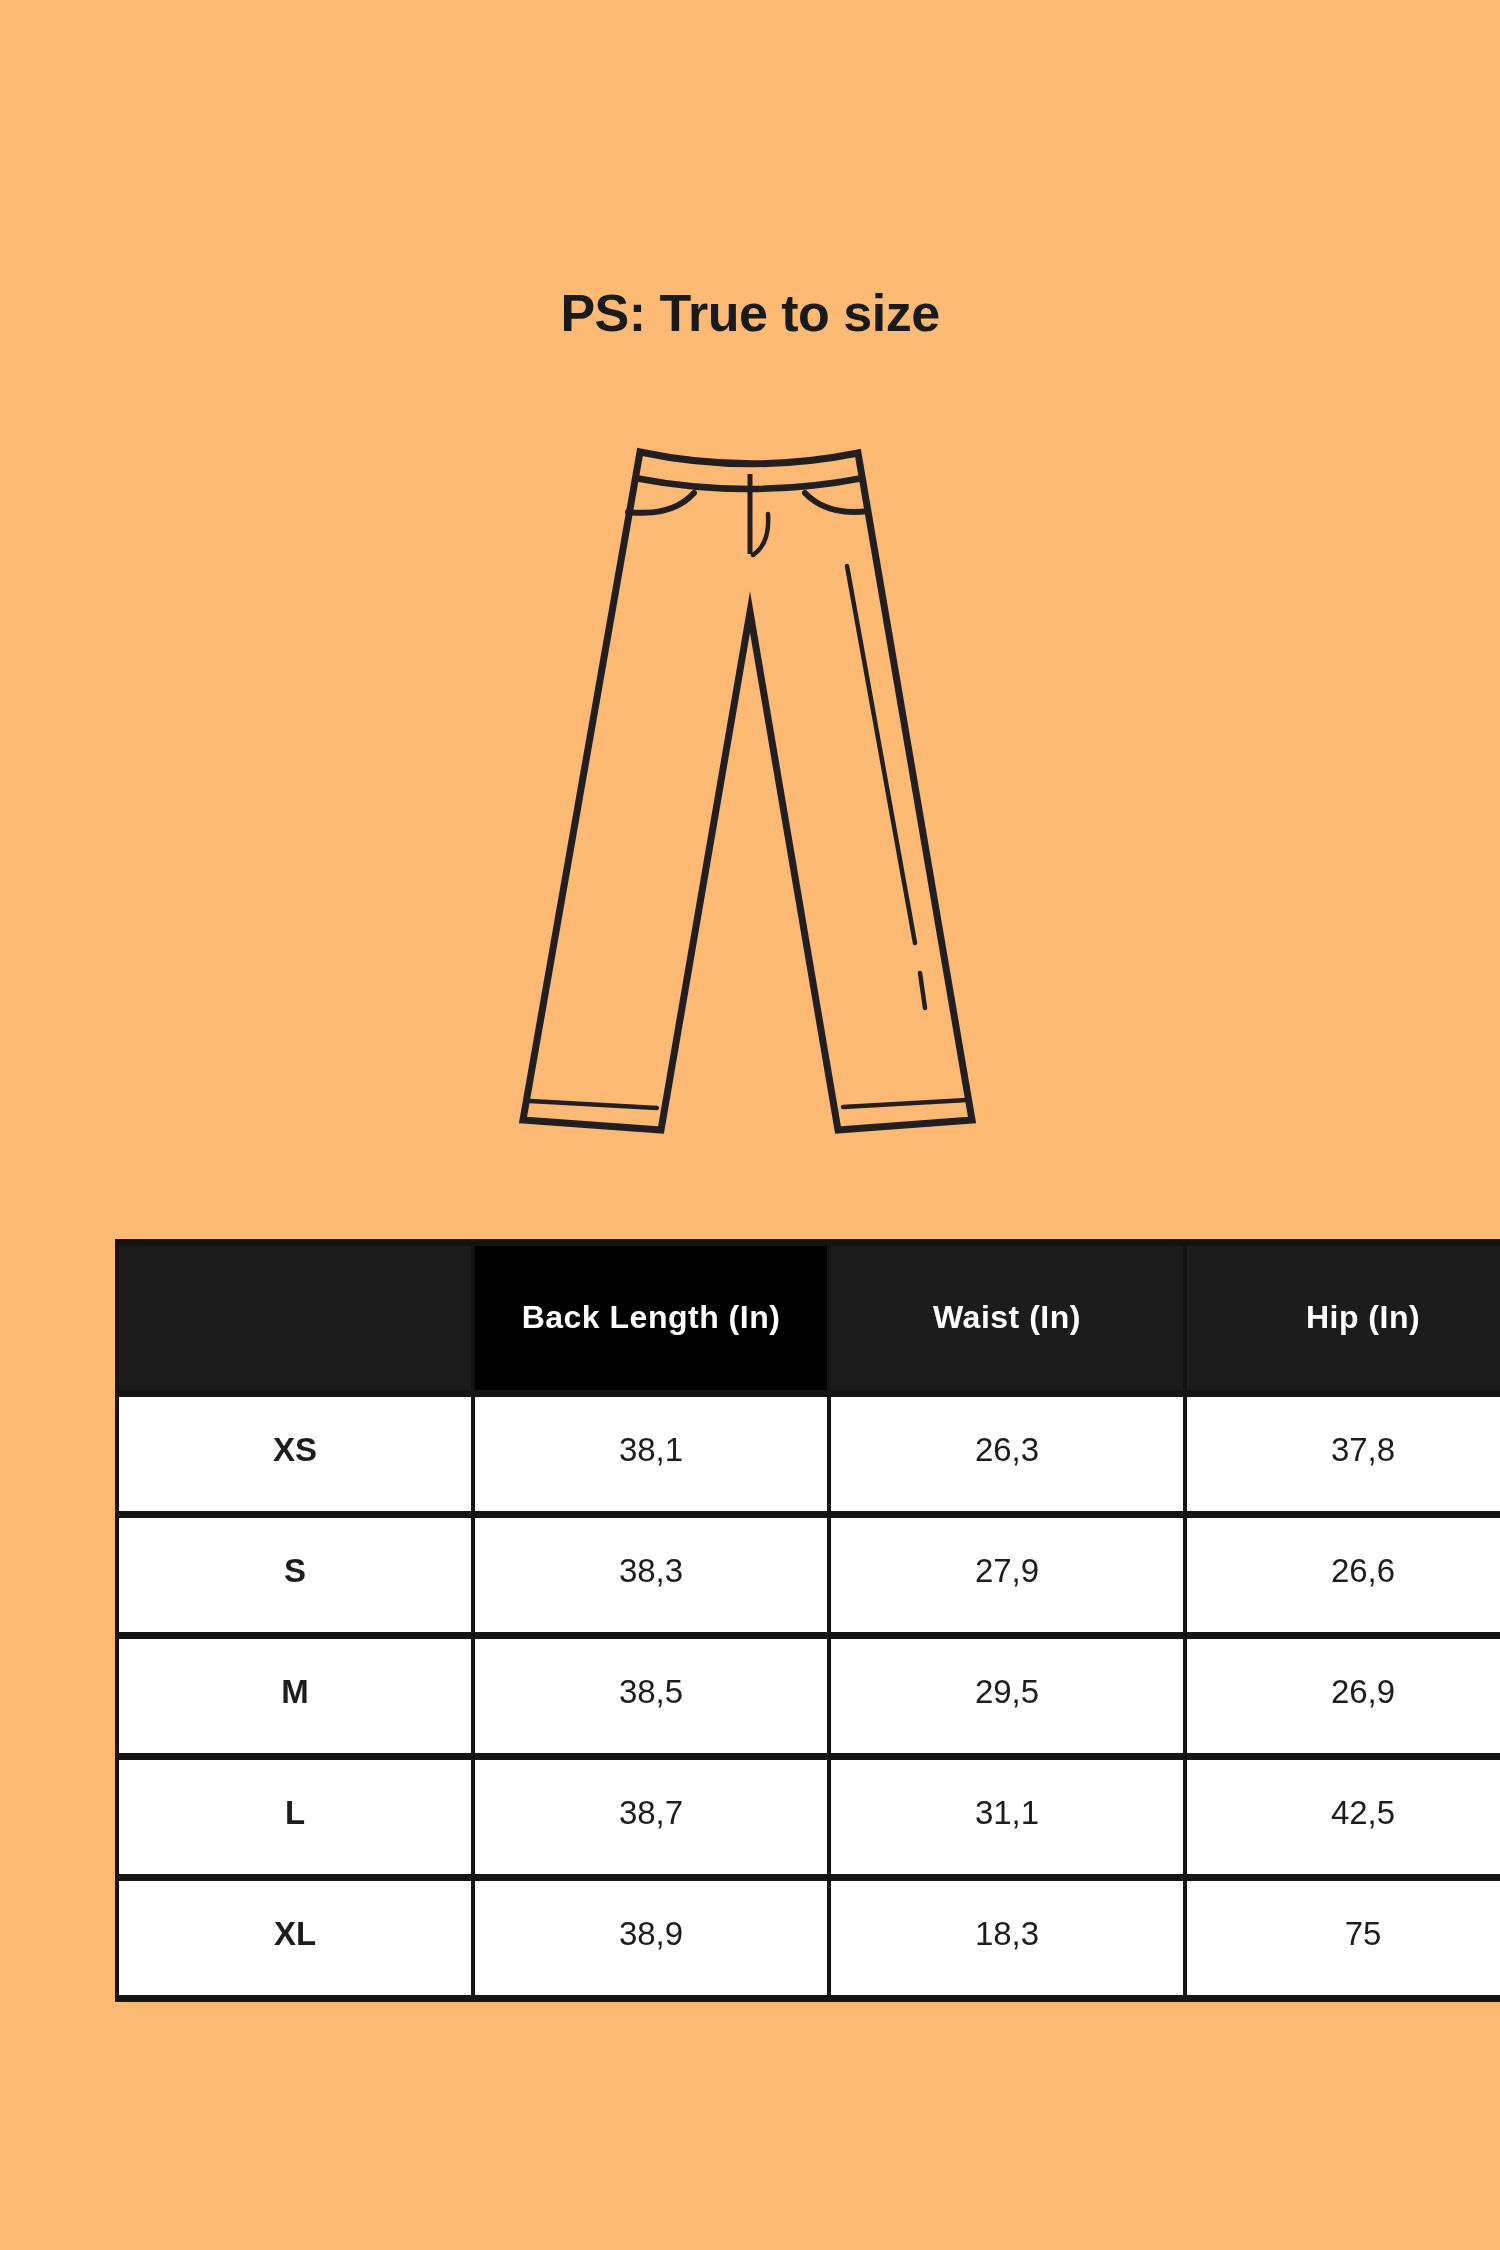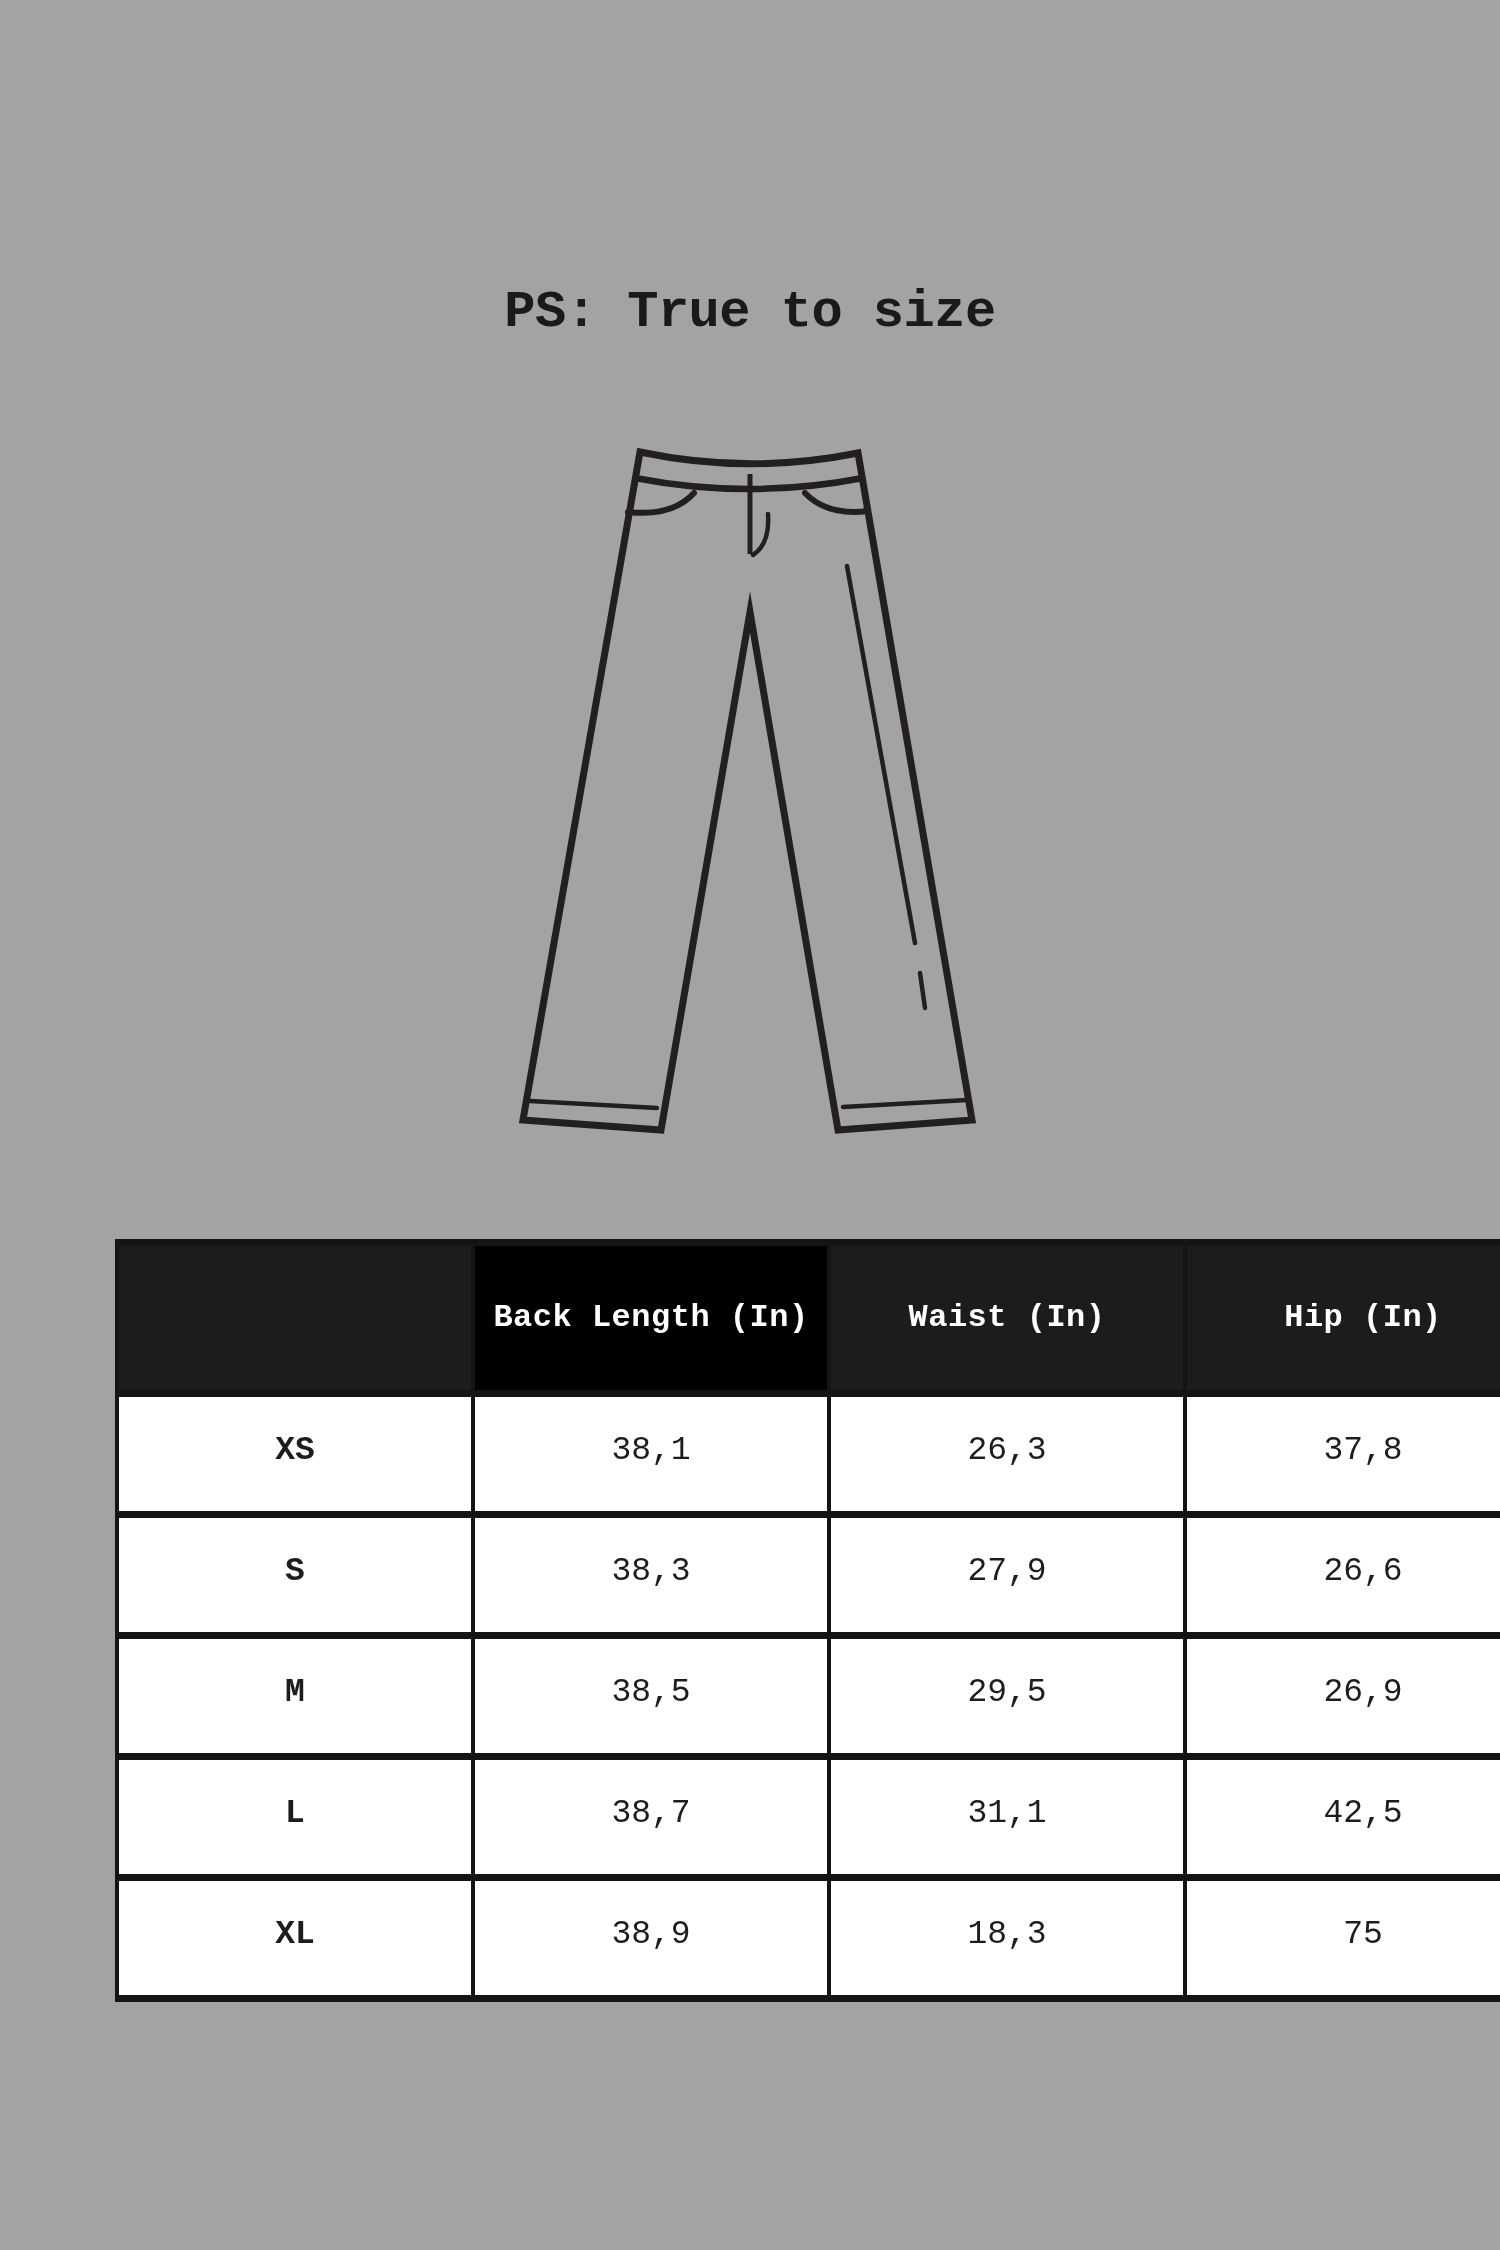--- a/index.html
+++ b/index.html
@@ -1,21 +1,21 @@
 <!DOCTYPE html>
 <html><head>
 <meta charset="utf-8">
 <style>
   html,body{margin:0;padding:0;background:#ffffff;}
   .page{
     position:relative;
     width:1500px;
     height:2250px;
-    background:#a3a3a3;
-    font-family:Liberation Mono, monospace;
+    background:#fdba74;
+    font-family:Liberation Sans, sans-serif;
     overflow:hidden;
   }
   .title{
     position:absolute;
     top:283px;
     left:0;
     width:100%;
     margin:0;
     text-align:center;
     font-size:52px;

